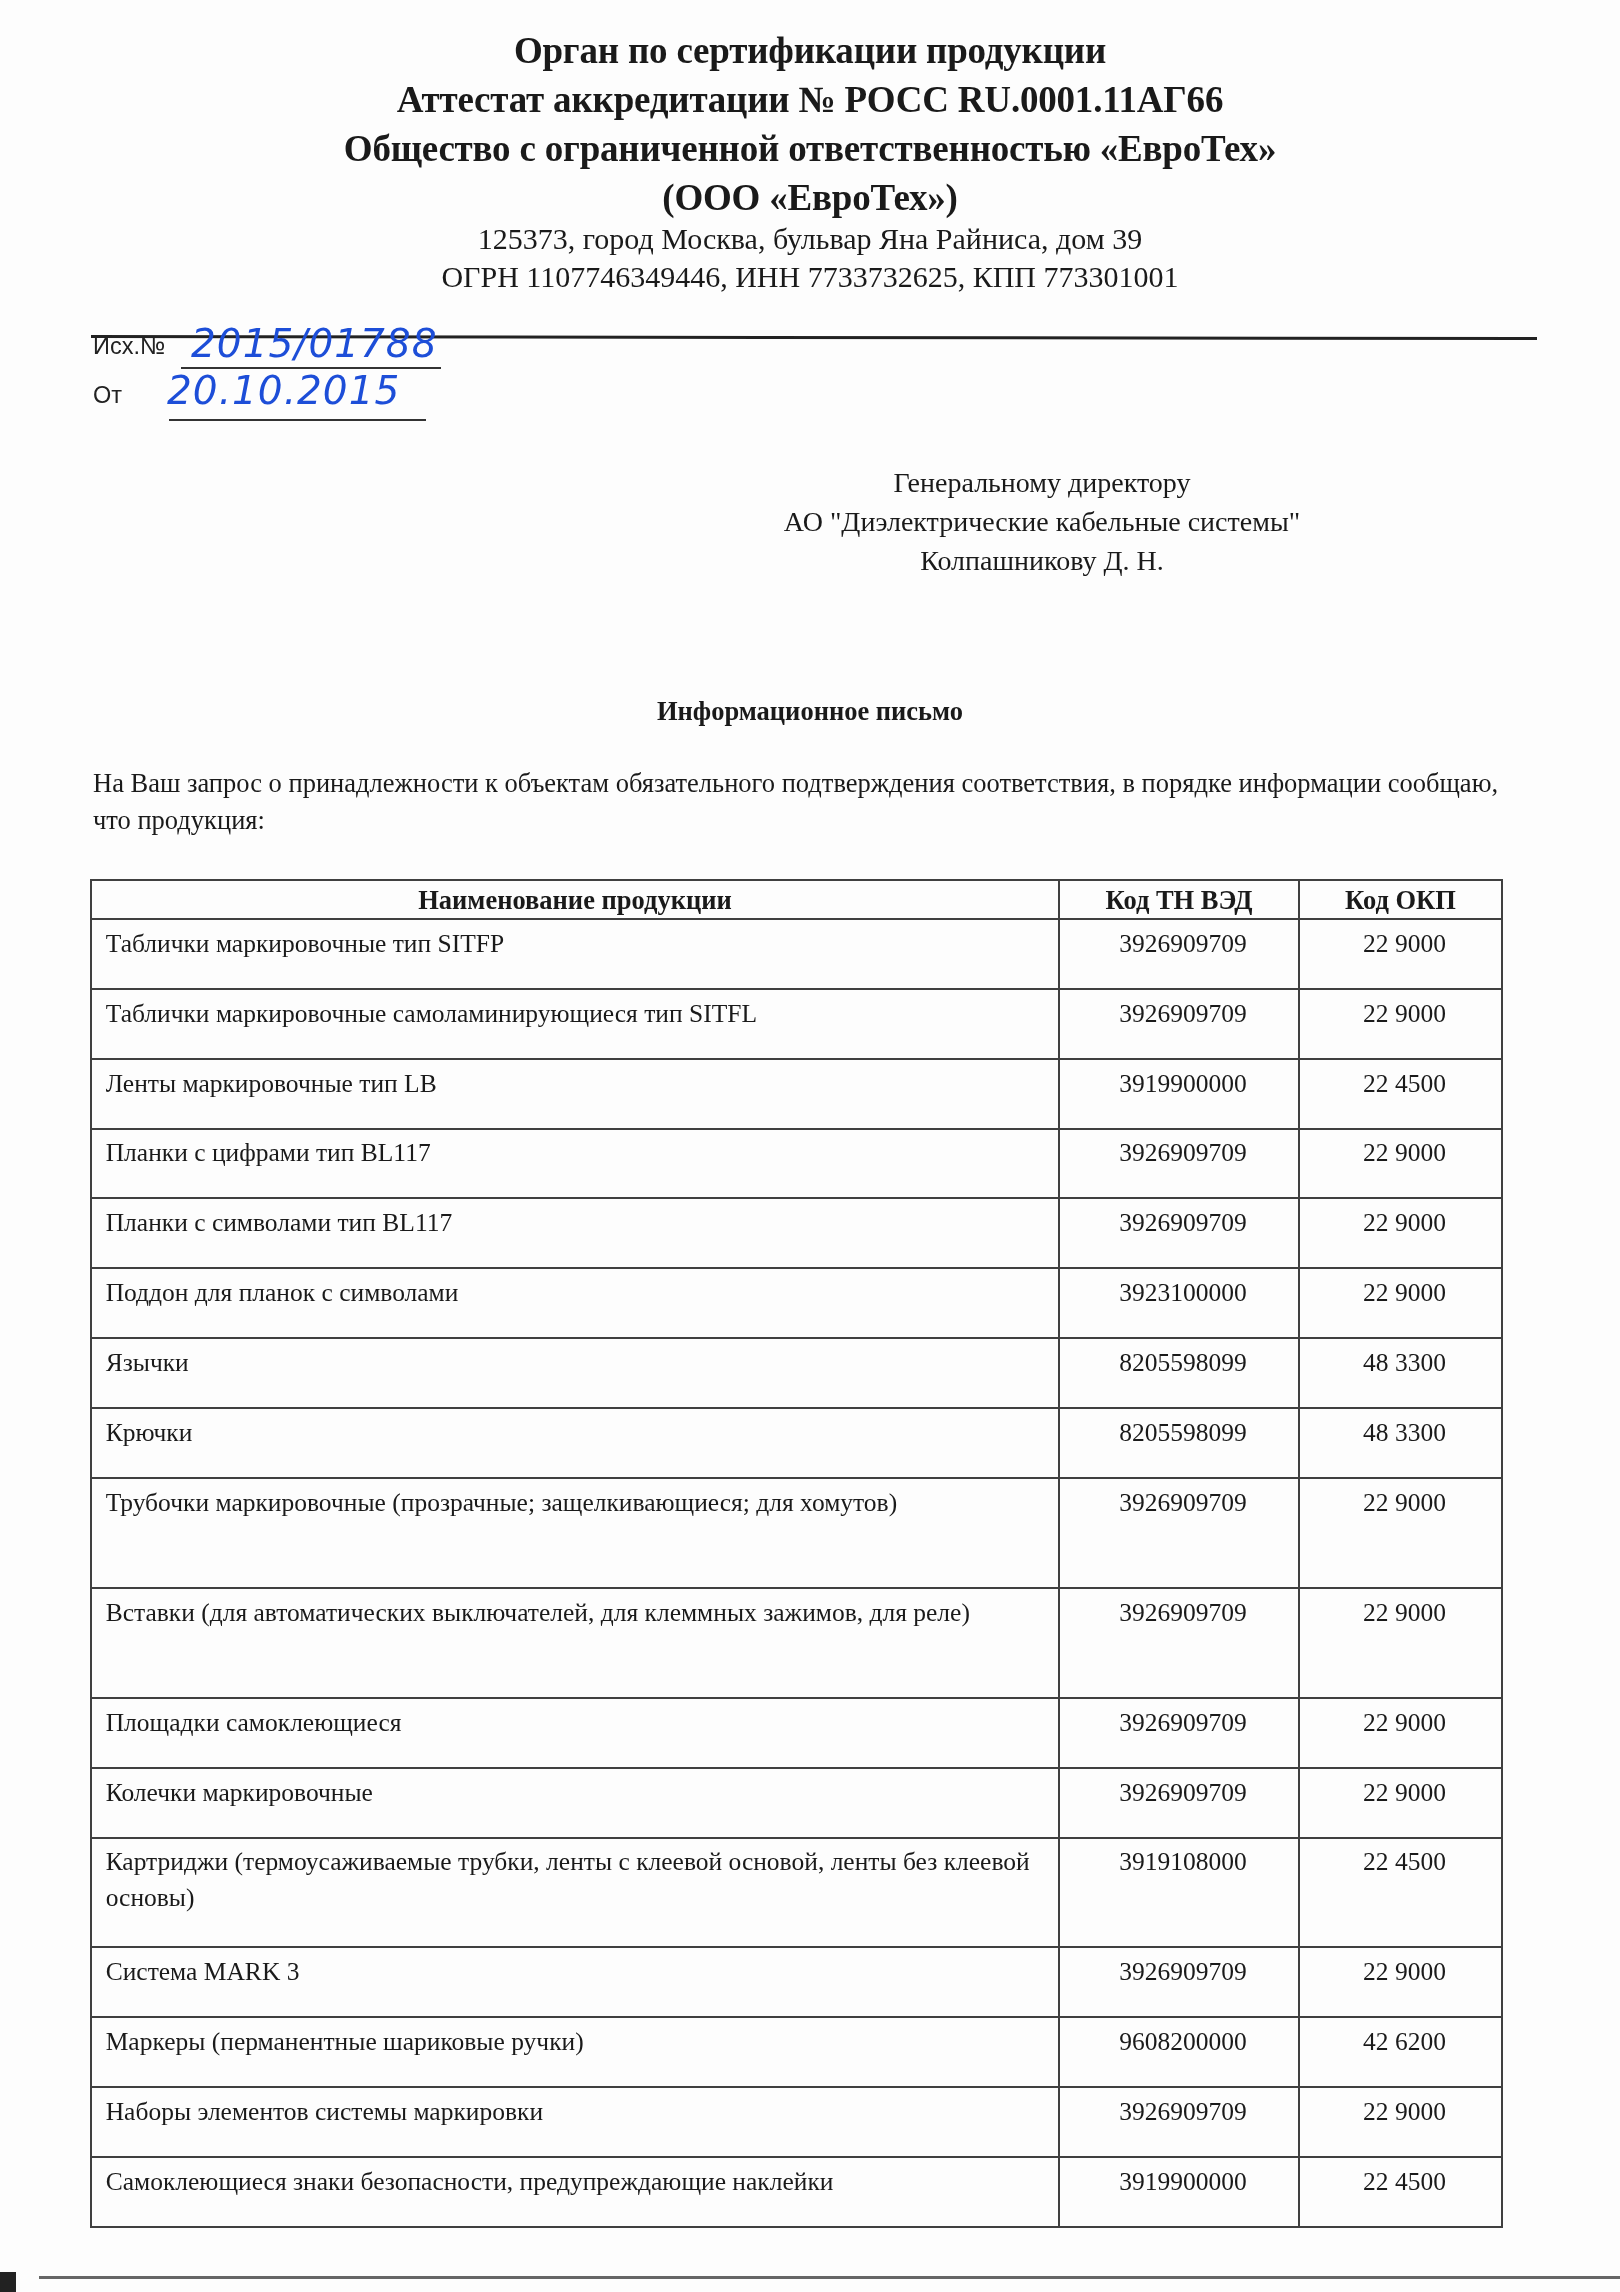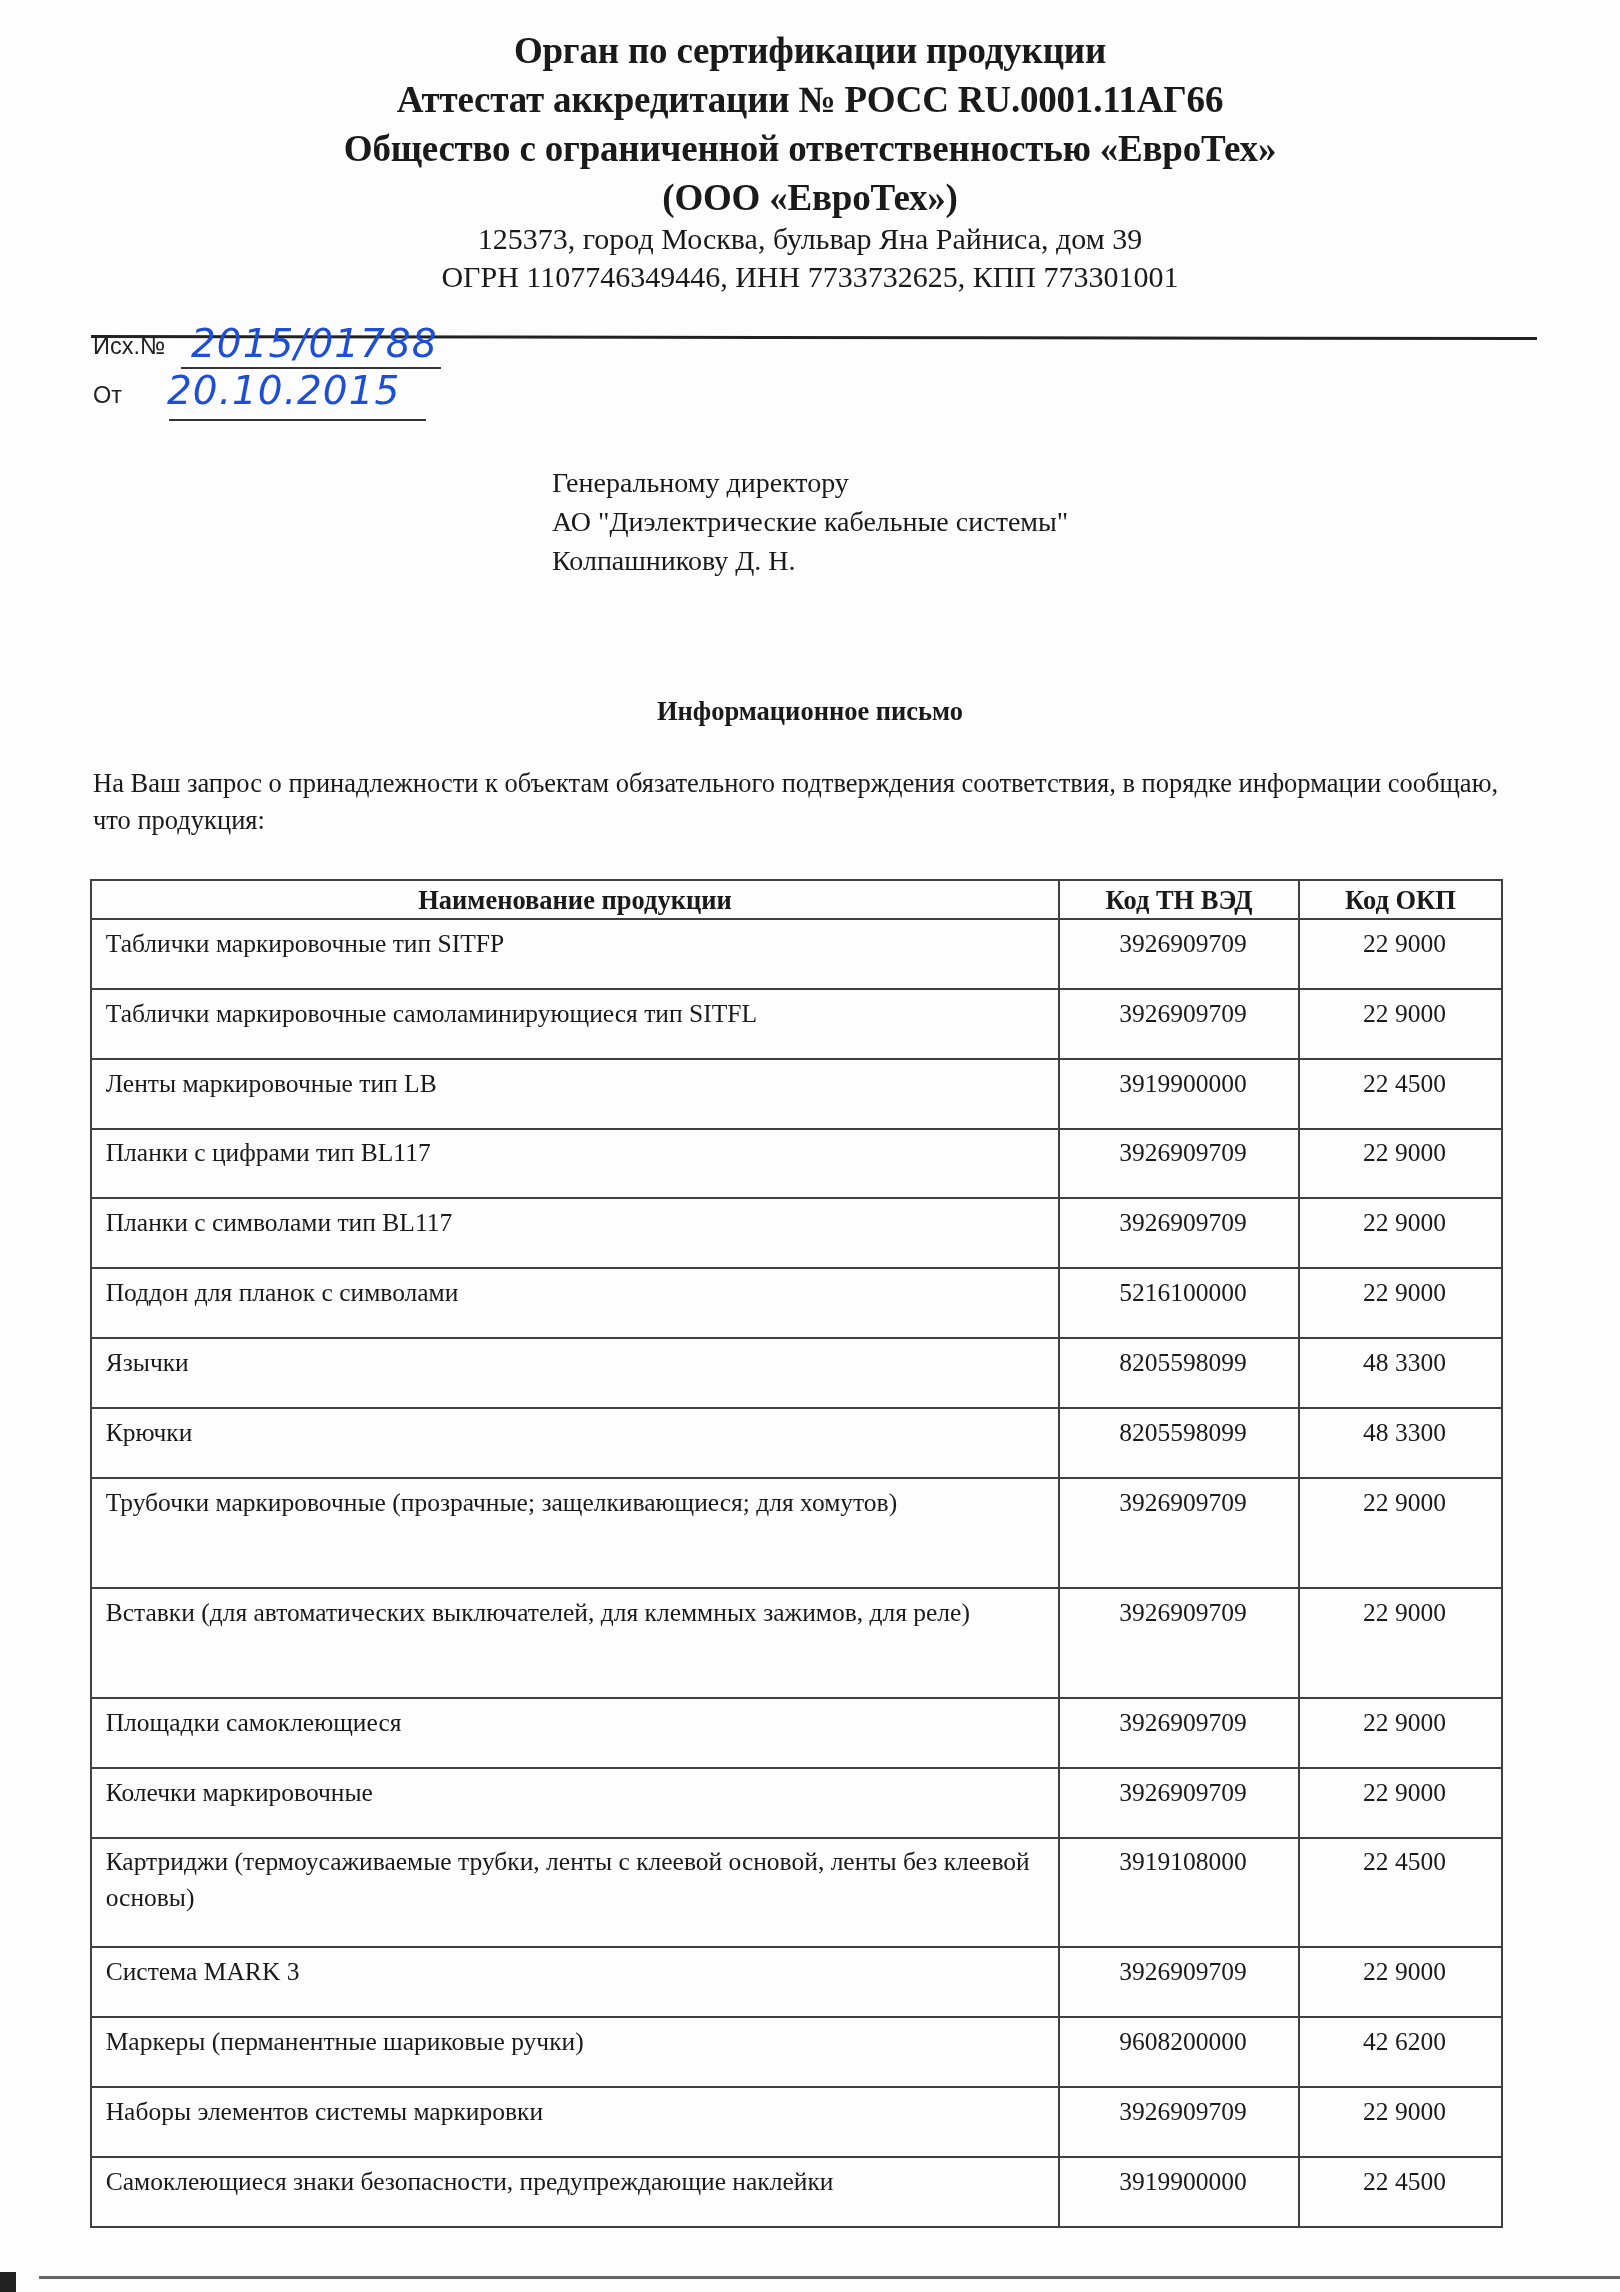--- a/index.html
+++ b/index.html
@@ -19,21 +19,21 @@
     .sep { position: absolute; left: 91px; width: 1446px; top: 336px; height: 2.9px; background: #222; transform: rotate(0.08deg); }
     .meta { position: absolute; left: 93px; font-family: "Liberation Sans", sans-serif; font-size: 23.5px; color: #222; }
     #out-no { top: 333px; }
     #out-date { top: 382px; }
     .meta .line { position: absolute; height: 2px; background: #333; }
     .hand { position: absolute; font-family: "DejaVu Sans", sans-serif; font-style: italic; color: #1d4ed8; font-size: 39px; letter-spacing: 1px; white-space: nowrap; }
     #outno-line { left: 88px; width: 260px; top: 34px; }
     #outno-hand { left: 98px; top: -11.8px; }
     #date-line { left: 76px; width: 257px; top: 37px; }
     #date-hand { left: 74px; top: -13.7px; }
-    .addr { position: absolute; right: 88px; width: 980px; text-align: left; font-size: 28px; line-height: 39px; top: 463px; }
+    .addr { position: absolute; right: 88px; width: 980px; text-align: center; font-size: 28px; line-height: 39px; top: 463px; }
     .letter-title { position: absolute; top: 696px; left: 0; width: 1620px; text-align: center; font-weight: bold; font-size: 26.5px; }
     .intro { position: absolute; top: 765px; left: 93px; width: 1431px; font-size: 26.5px; line-height: 37px; }
     table.products {
       position: absolute; top: 879px; left: 90px; width: 1411px;
       border-collapse: collapse; font-size: 25.5px; table-layout: fixed;
     }
     table.products th, table.products td { border: 2px solid #404040; vertical-align: top; }
     table.products th { font-weight: bold; font-size: 26.5px; text-align: center; padding: 3.9px 5.9px 2px; height: 29px; }
     table.products td { padding: 5.9px 13.7px 0 13.7px; line-height: 36px; }
     table.products td.num { text-align: center; padding-left: 8px; padding-right: 0; }
@@ -111,21 +111,21 @@
         <td class="num">3926909709</td>
         <td class="num">22 9000</td>
       </tr>
       <tr class="r1">
         <td>Планки с символами тип BL117</td>
         <td class="num">3926909709</td>
         <td class="num">22 9000</td>
       </tr>
       <tr class="r1">
         <td>Поддон для планок с символами</td>
-        <td class="num">5216100000</td>
+        <td class="num">3923100000</td>
         <td class="num">22 9000</td>
       </tr>
       <tr class="r1">
         <td>Язычки</td>
         <td class="num">8205598099</td>
         <td class="num">48 3300</td>
       </tr>
       <tr class="r1">
         <td>Крючки</td>
         <td class="num">8205598099</td>

